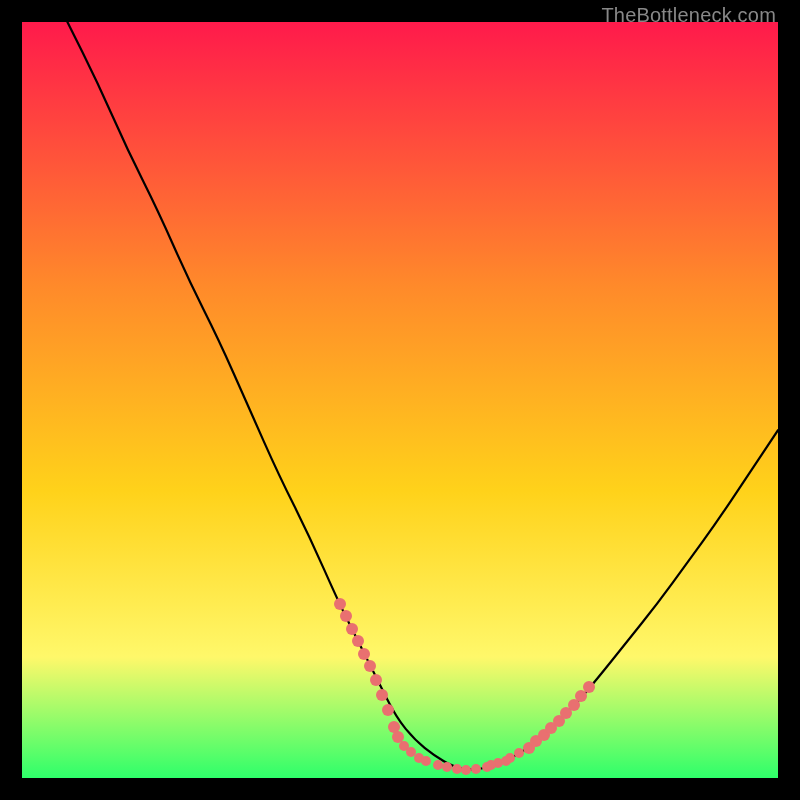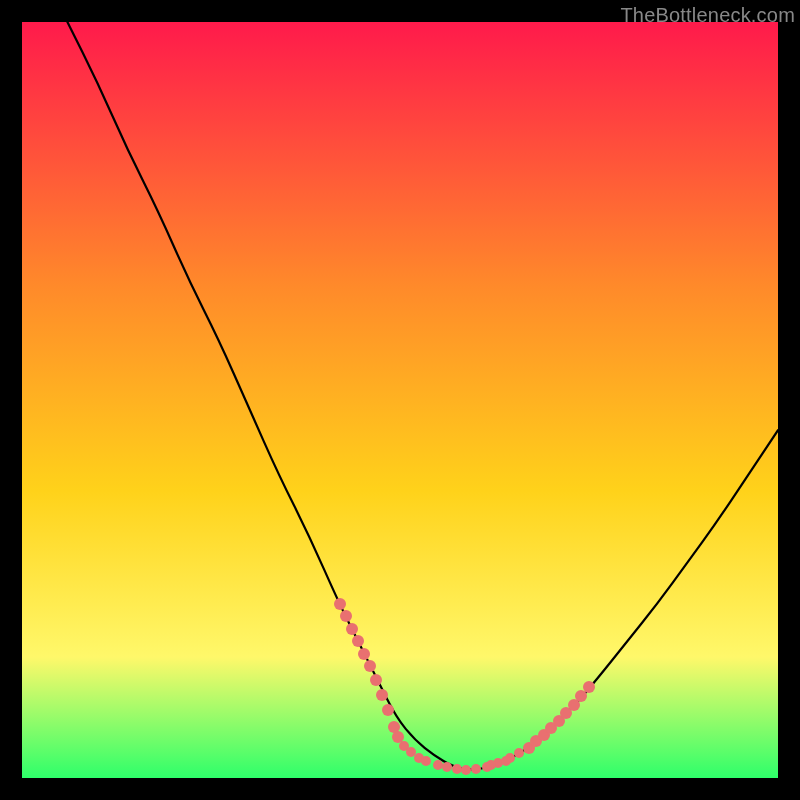--- a/index.html
+++ b/index.html
@@ -2,21 +2,21 @@
 <html><head>
 <meta charset="utf-8">
 <style>
   * { margin: 0; padding: 0; box-sizing: border-box; }
   html, body { width: 800px; height: 800px; overflow: hidden; }
   body { background: #000; font-family: Arial, Helvetica, sans-serif; }
 
   .watermark {
     position: absolute;
     top: 4px;
-    right: 5px;
+    right: 24px;
     color: #888;
     font-size: 20px;
     font-weight: 500;
     z-index: 50;
     letter-spacing: 0.2px;
   }
 
   .frame {
     position: absolute;
     left: 22px;

